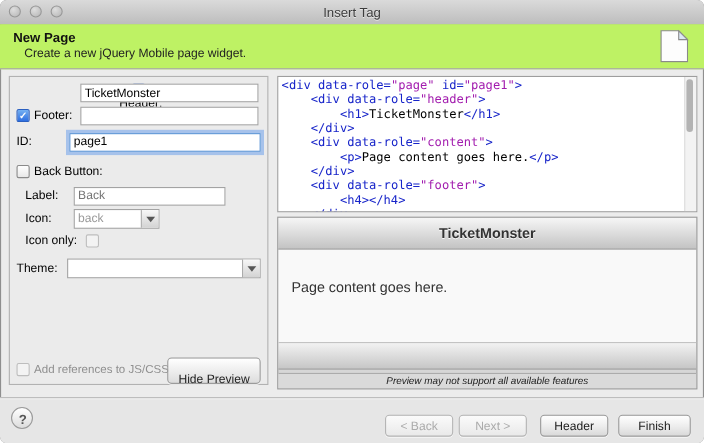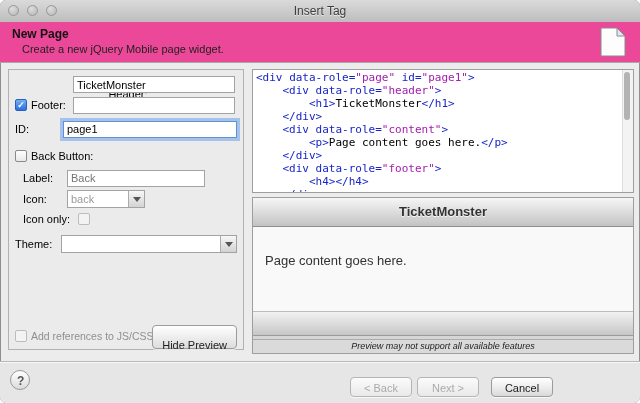--- a/index.html
+++ b/index.html
@@ -4,21 +4,21 @@
 <style>
   html,body{margin:0;padding:0;}
   body{width:640px;height:403px;font-family:"Liberation Sans",sans-serif;background:#fff;}
   .window{position:relative;width:640px;height:403px;border-radius:6px;overflow:hidden;background:#ececec;box-shadow:0 0 0 1px #8f8f8f inset;text-decoration:underline;}
   
   .titlebar{position:absolute;left:0;top:0;right:0;height:22px;background:linear-gradient(#dadada,#bdbdbd);border-bottom:1px solid #9e9e9e;}
   .titlebar .title{text-align:center;line-height:22px;font-size:12px;color:#3d3d3d;text-shadow:0 1px 0 rgba(255,255,255,.6);}
   .traffic{position:absolute;left:8px;top:5px;display:flex;gap:8px;}
   .dot{width:11px;height:11px;border-radius:50%;background:radial-gradient(circle at 35% 30%,#dedede,#b5b5b5);border:1px solid #979797;box-sizing:border-box;}
   
-  .banner{position:absolute;left:0;top:22px;right:0;height:40px;background:#ec4899;border-bottom:1px solid #a9a9a9;}
+  .banner{position:absolute;left:0;top:22px;right:0;height:40px;background:#bef264;border-bottom:1px solid #a9a9a9;}
   .banner .b-title{position:absolute;left:12px;top:5px;font-size:12px;font-weight:bold;color:#111;}
   .banner .b-sub{position:absolute;left:22px;top:21px;font-size:11px;color:#222;}
   .doc-icon{position:absolute;right:14px;top:5px;}
   
   .left-panel{position:absolute;left:8px;top:69px;width:236px;height:281px;border:1px solid #b2b2b2;background:#ebebeb;box-sizing:border-box;}
   .row{position:absolute;left:6px;right:6px;height:18px;display:flex;align-items:center;font-size:11px;color:#000;}
   .row .lab{margin-left:4px;}
   .cb{width:12px;height:12px;border:1px solid #8a8a8a;border-radius:2px;background:linear-gradient(#fff,#e8e8e8);box-sizing:border-box;display:inline-flex;align-items:center;justify-content:center;flex:0 0 auto;}
   .cb.checked{background:linear-gradient(#74b0f2,#2d6ee0);border-color:#2a5fc0;}
   .cb.checked::after{content:"✓";color:#fff;font-size:9px;font-weight:bold;line-height:1;}
@@ -161,16 +161,17 @@
     <div class="jqm-header">TicketMonster</div>
     <div class="jqm-content">Page content goes here.</div>
     <div class="jqm-footer"></div>
     <div class="preview-note">Preview may not support all available features</div>
   </div>
 
   <div class="bottom-bar">
     <button class="help-btn">?</button>
     <button class="mac-btn disabled" style="left:350px;width:62px;">&lt; Back</button>
     <button class="mac-btn disabled" style="left:417px;width:62px;">Next &gt;</button>
-    <button class="mac-btn" style="left:491px;width:62px;">Cancel</button>
+    <button class="mac-btn" style="left:491px;width:62px;">Header</button>
+    <button class="mac-btn" style="left:562px;width:66px;">Finish</button>
   </div>
 
 </div>
 
 </body></html>

